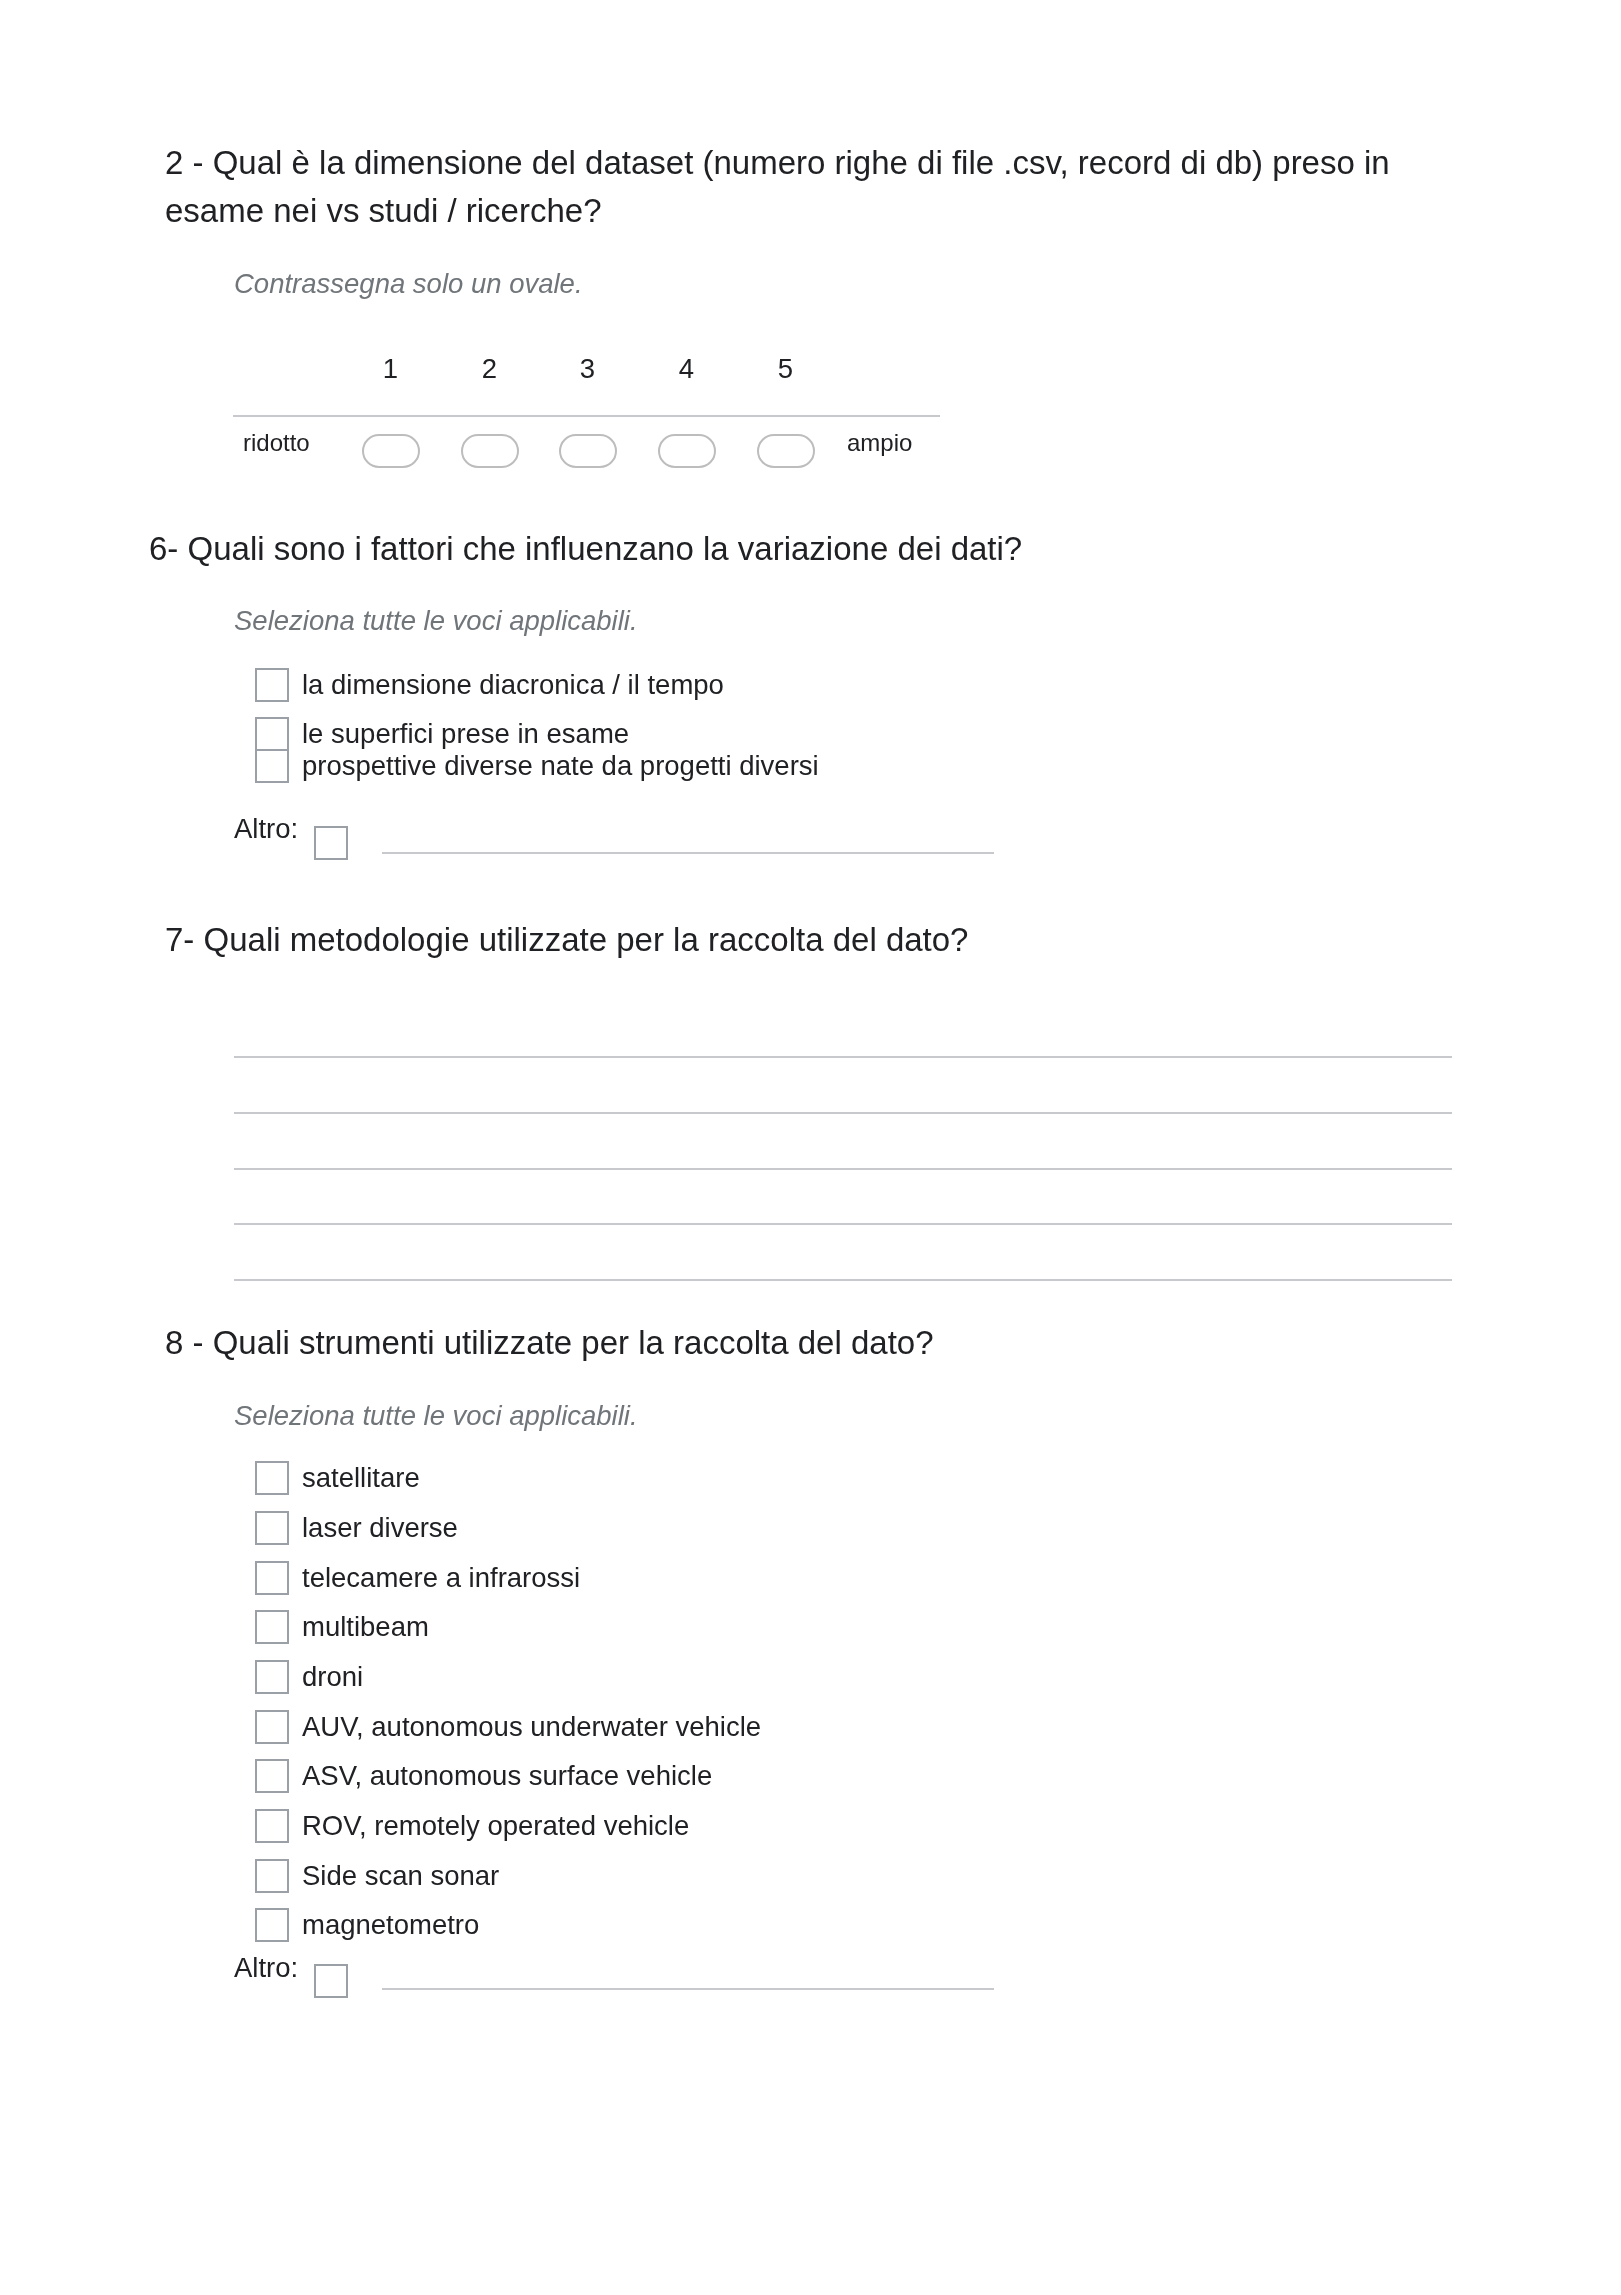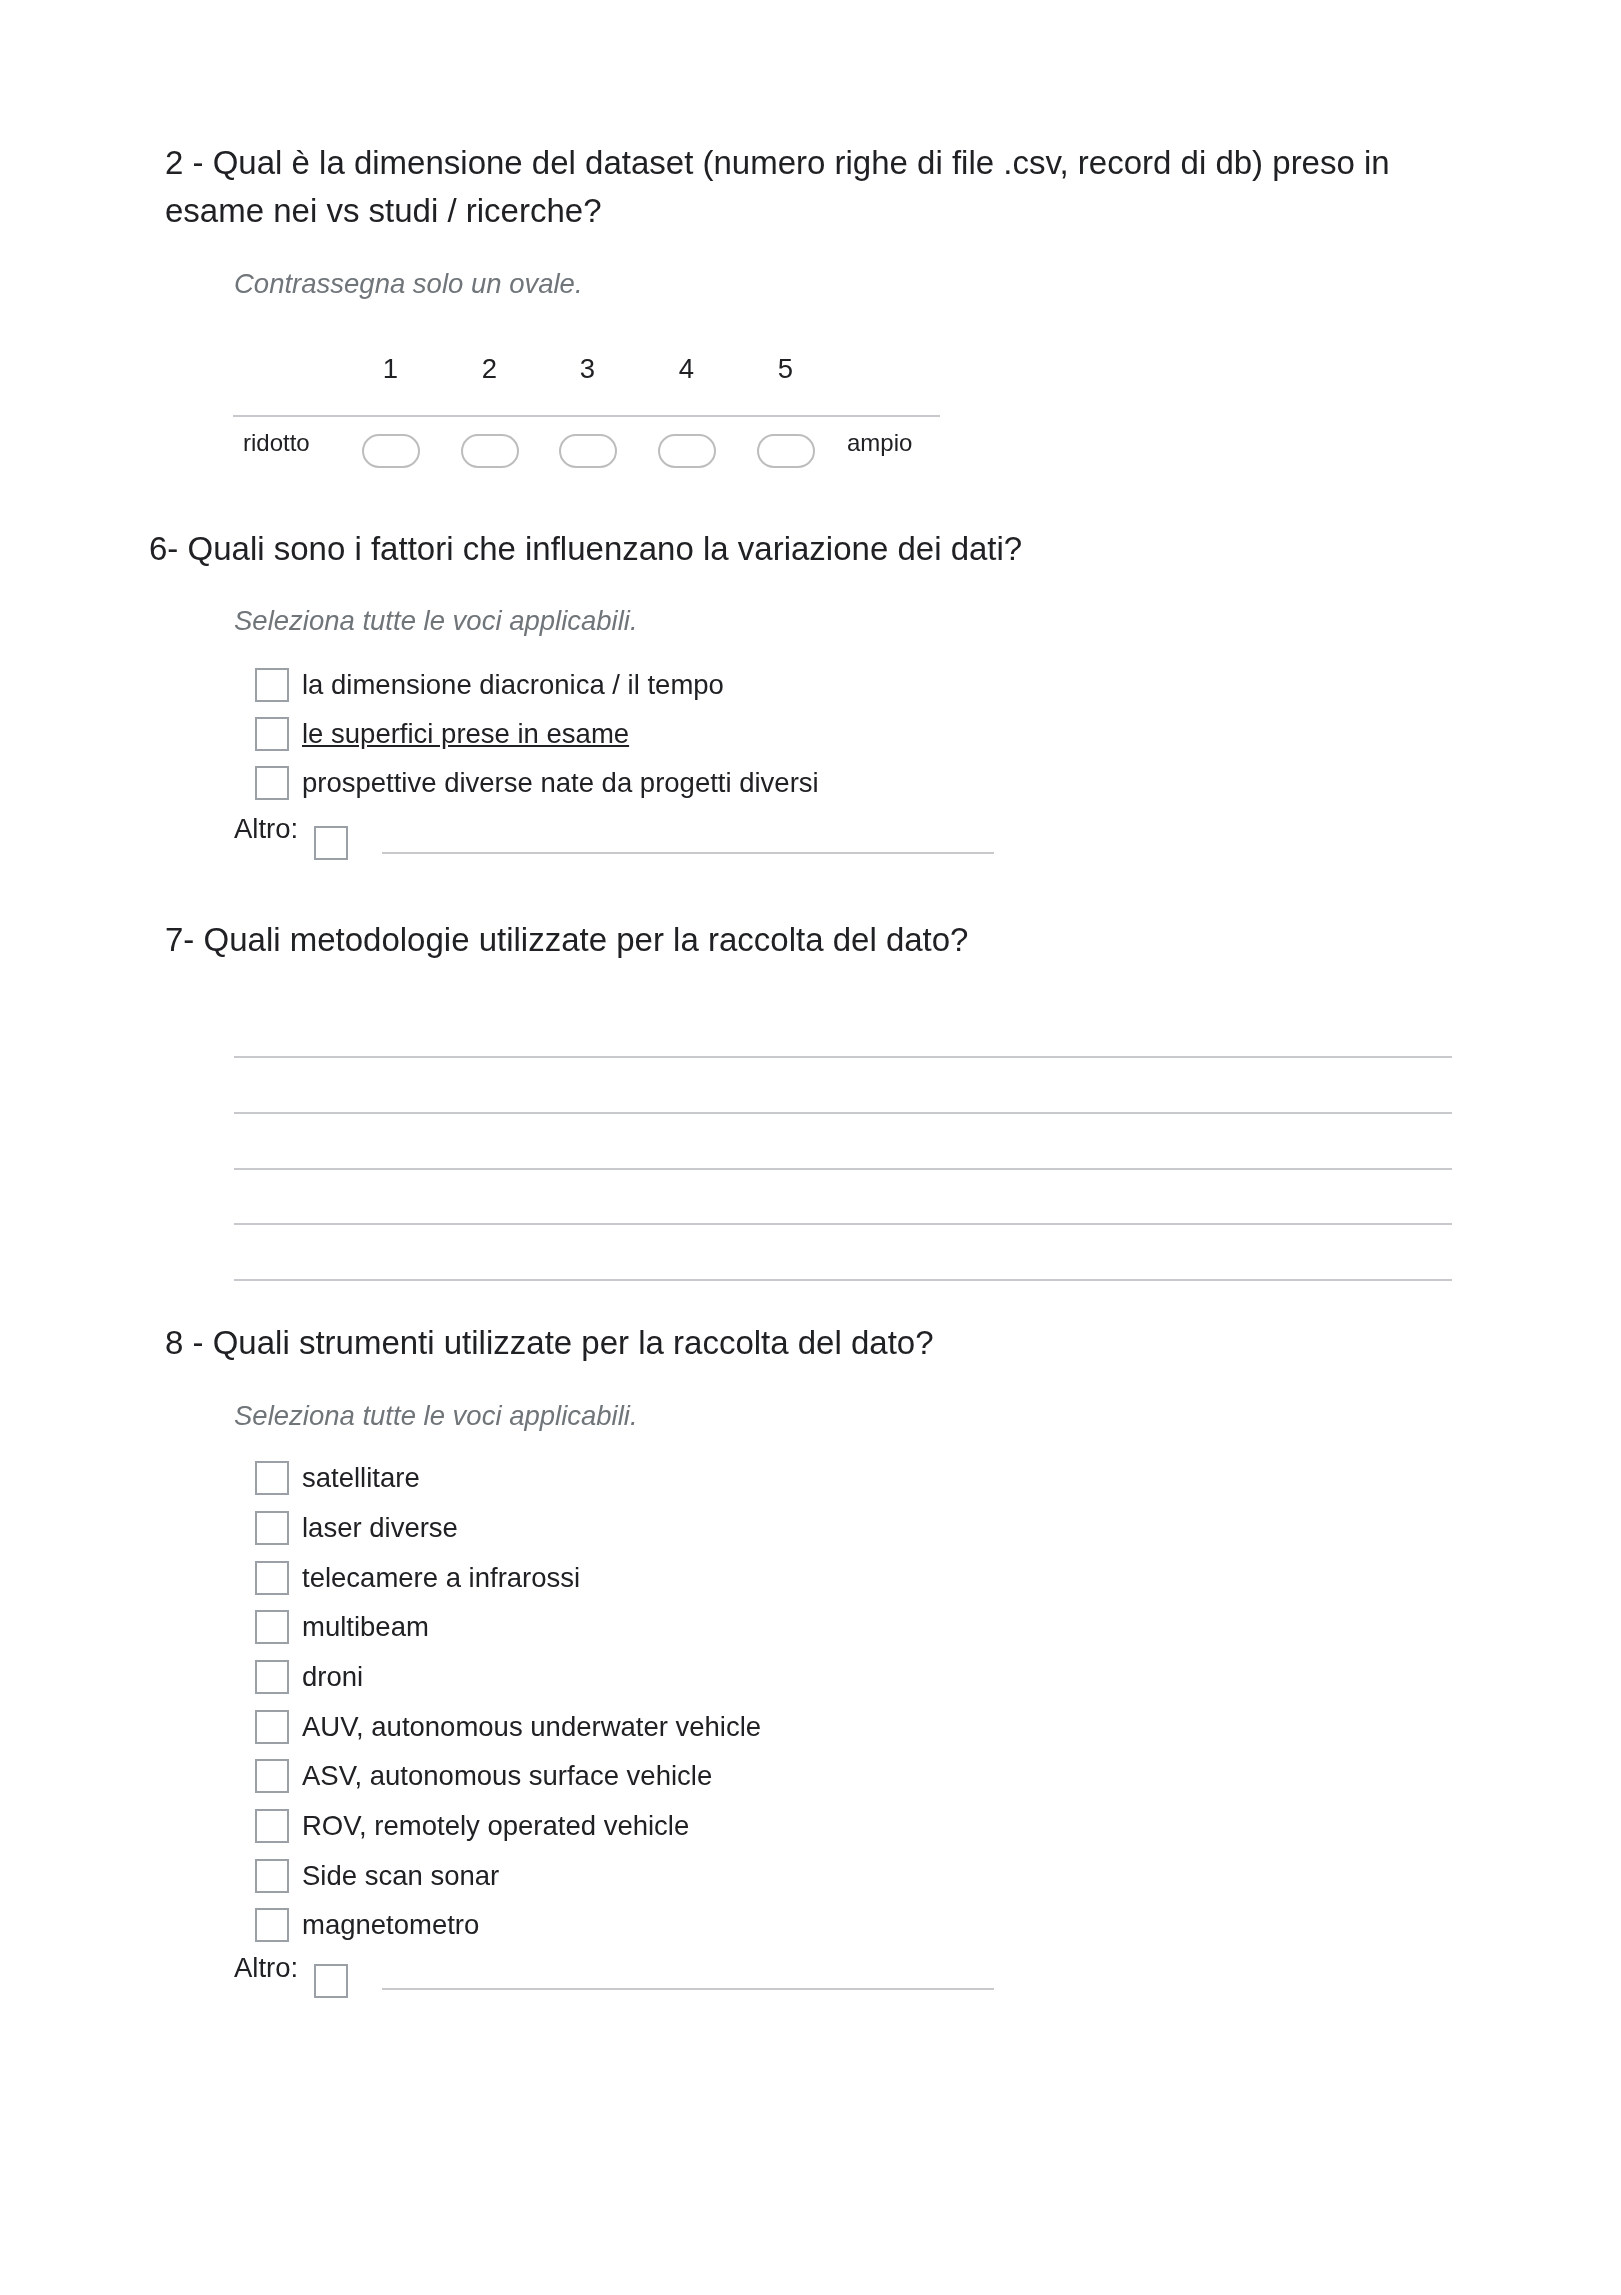--- a/index.html
+++ b/index.html
@@ -47,25 +47,25 @@
 </div>
 
 <div>
   <div class="q-title" style="left:149px; top:525px;">6- Quali sono i fattori che influenzano la variazione dei dati?</div>
   <div class="hint" style="left:234px; top:605px;">Seleziona tutte le voci applicabili.</div>
 
   <div class="cb-row" style="top:665px;">
     <div class="cb"></div>
     <span class="cb-label">la dimensione diacronica / il tempo</span>
   </div>
-  <div class="cb-row" style="top:714px;text-decoration:underline;">
+  <div class="cb-row" style="top:714px;">
     <div class="cb"></div>
     <span class="cb-label">le superfici prese in esame</span>
   </div>
-  <div class="cb-row" style="top:763px;">
+  <div class="cb-row" style="top:746px;">
     <div class="cb"></div>
     <span class="cb-label">prospettive diverse nate da progetti diversi</span>
   </div>
 
   <div class="altro" style="left:234px; top:813px;">Altro:</div>
   <div class="altro-cb" style="left:314px; top:826px;"></div>
   <div class="altro-line" style="left:382px; top:852px; width:612px;"></div>
 </div>
 
 <div>

